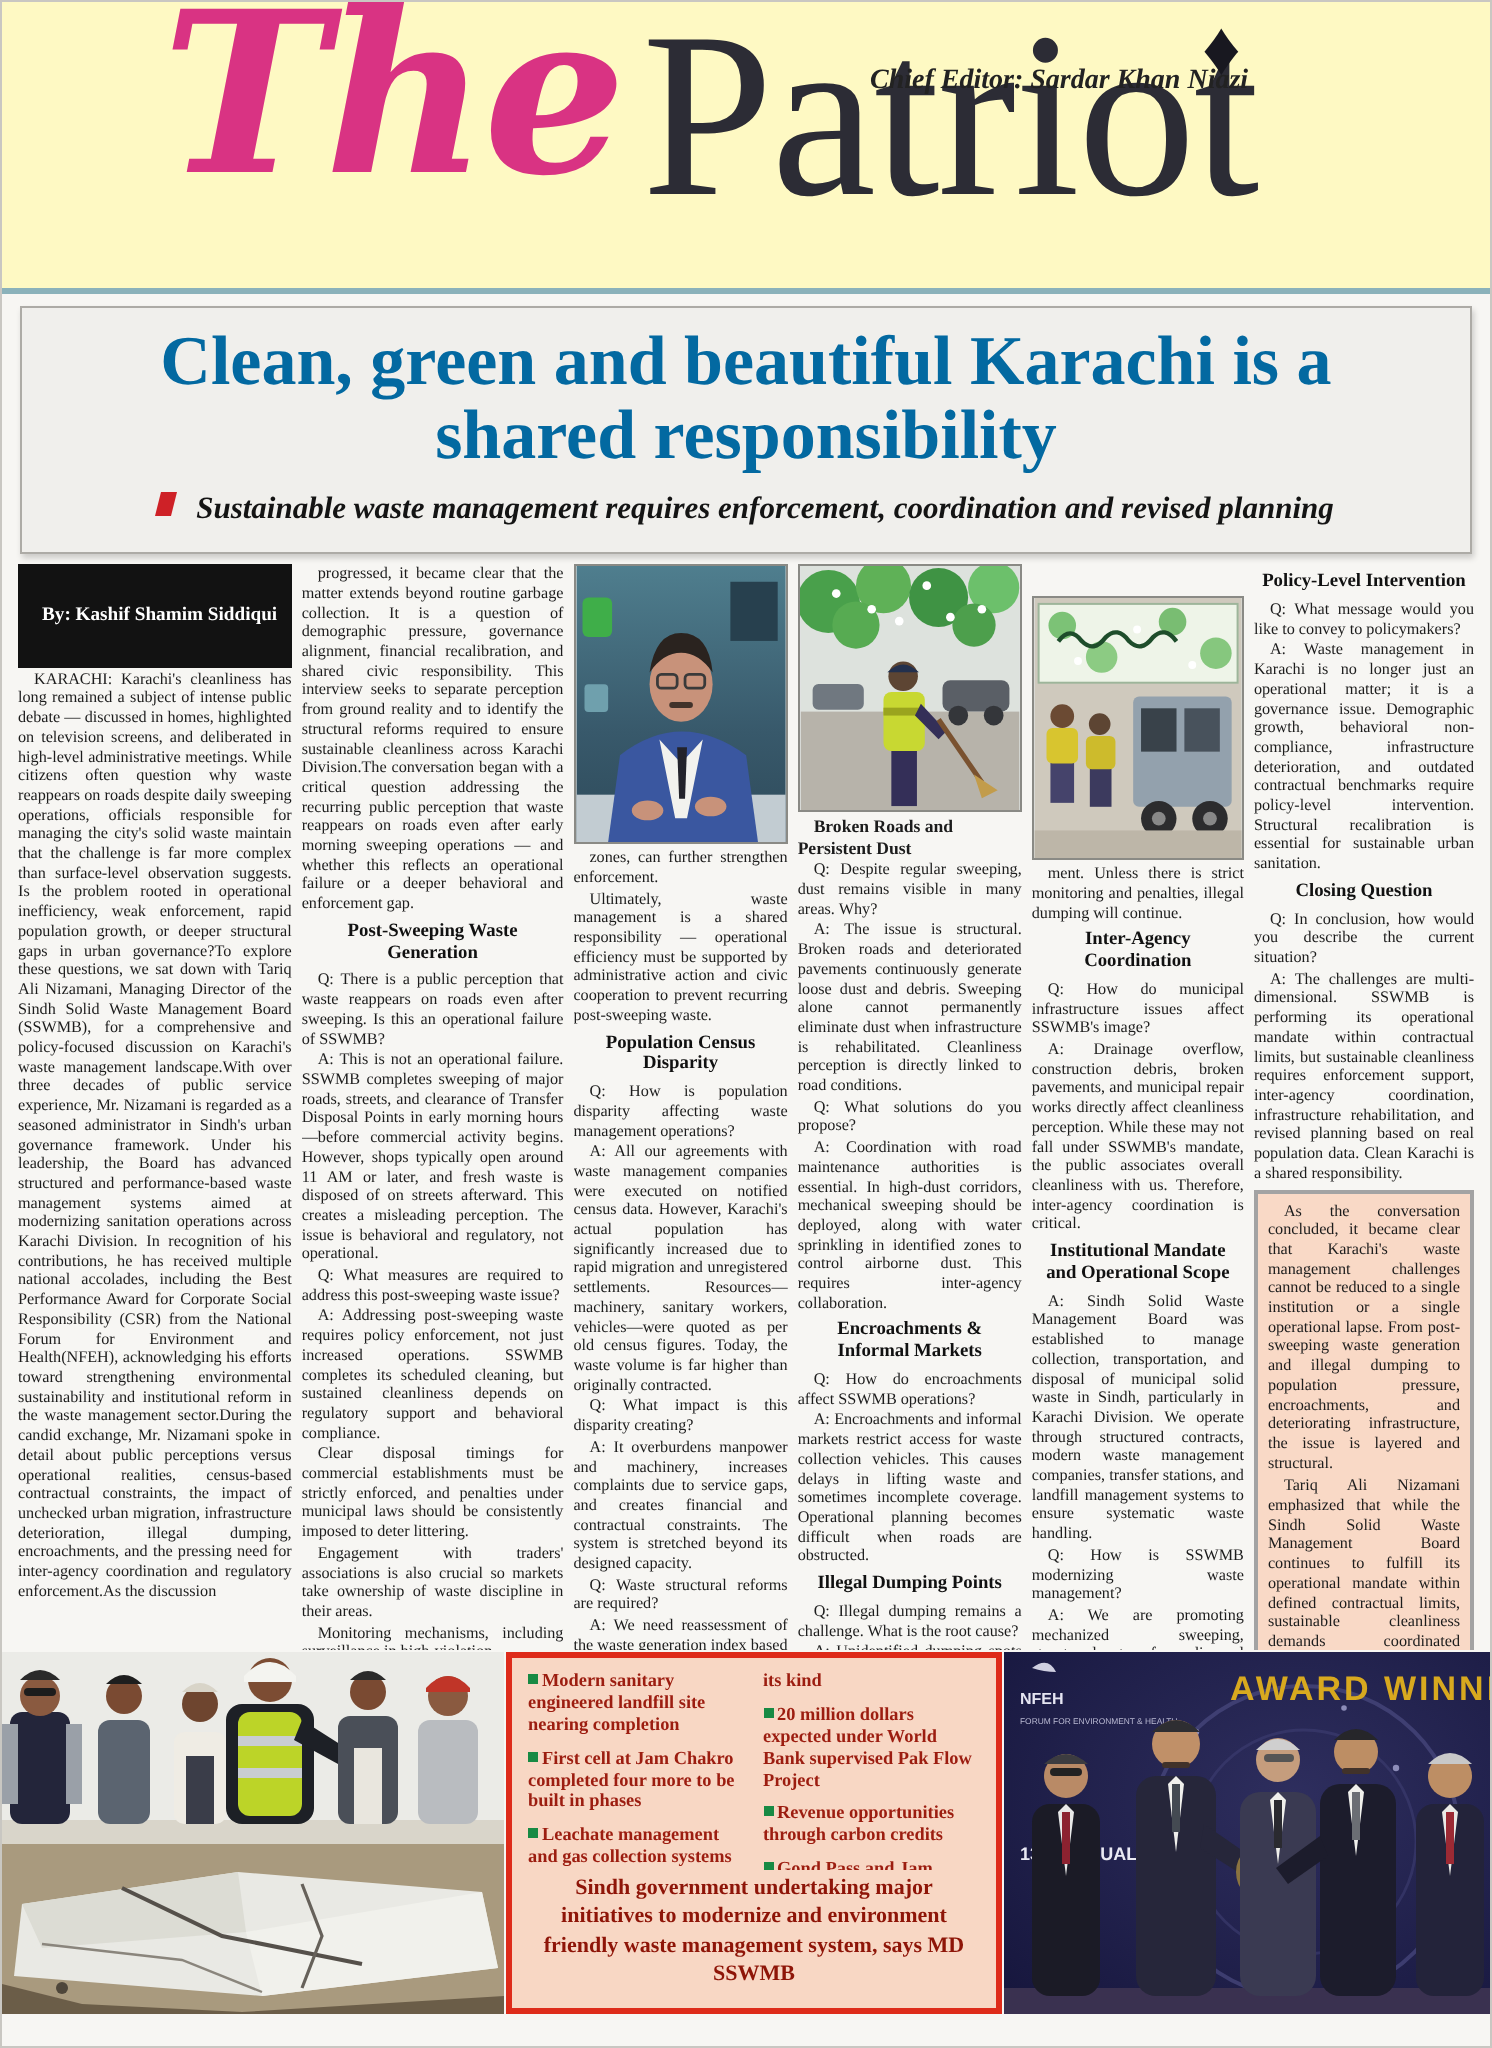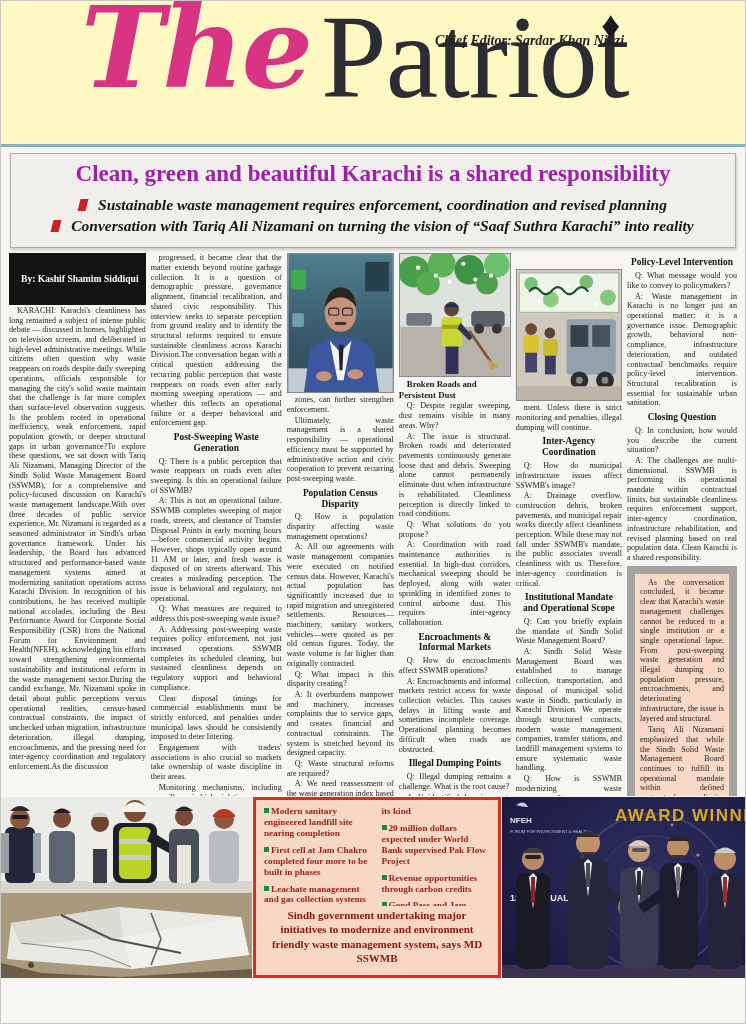--- a/index.html
+++ b/index.html
@@ -27,25 +27,25 @@
   }
   .mast-diamond { position:absolute; left:600px; top:2px; font-size:38px; color:#181820; }
   .mast-rule { position:absolute; left:0; right:0; bottom:0; height:3px; background:#8bb2ba; }
 
   
   .headline-box {
     margin:6px 9px 5px; background:#f0efec; border:1px solid #adaba6;
     box-shadow:1px 2px 3px rgba(0,0,0,0.18); text-align:center; padding:8px 10px 9px;
   }
   .headline {
-    font-size:23px; line-height:1.06; font-weight:bold; color:#a21caf; margin:0 auto 10px;
+    font-size:35px; line-height:1.06; font-weight:bold; color:#0369a1; margin:0 auto 10px;
     font-family:"Liberation Serif",serif; max-width:660px;
   }
   .sub-bullet-line {
-    display:flex; align-items:center; justify-content:center;
+    display:flex; align-items:flex-start; justify-content:center;
     font-style:italic; font-weight:bold; font-size:15.5px; color:#141414; margin:3px 0;
   }
   .red-marker {
     display:inline-block; width:8px; height:12px; background:#ce2127;
     transform:skewX(-14deg); margin-right:11px; flex:0 0 auto;
   }
 
   
   .article {
     display:flex; gap:5px; padding:0 8px; height:543px; overflow:hidden;
@@ -58,21 +58,21 @@
   .col h3 {
     font-size:9.4px; line-height:1.15; text-align:center; margin:4px 2px 3px; color:#111;
   }
   .byline {
     background:#121212; color:#fff; font-weight:bold; font-size:9.6px;
     padding:20px 4px; margin:0 0 6px; text-indent:0; text-align:left;
   }
   .photo { display:block; width:100%; border:1px solid #8a8a85; background:#dfe2e0; margin-bottom:2px; }
   .photo-caption { font-weight:bold; font-size:8.8px; margin:0 0 3px; text-align:left; text-indent:0; }
   .conclusion-box {
-    background:#f9d9c6; border:8px solid #a3a3a3; padding:4px 5px 5px; margin-top:3px;
+    background:#f9d9c6; border:2px solid #a3a3a3; padding:4px 5px 5px; margin-top:3px;
   }
   .conclusion-box p { margin:0 0 2px; }
 
   
   .bottom { display:flex; height:181px; margin-top:1px; }
   .bottom-left { width:251px; display:flex; flex-direction:column; }
   .bottom-left svg { display:block; }
   .bottom-box {
     width:250px; margin:0 1px; border:3px solid #de2b1a; background:#f8d7c4;
     padding:6px 8px 3px; display:flex; flex-direction:column;
@@ -104,24 +104,20 @@
     <div class="chief-editor">Chief Editor: Sardar Khan Niazi</div>
     <div class="mast-diamond">♦</div>
     <div class="mast-rule"></div>
   </div>
 
   <div class="headline-box">
     <h1 class="headline">Clean, green and beautiful Karachi is a shared responsibility</h1>
     <div class="sub-bullet-line">
       <span class="red-marker"></span>
       <span>Sustainable waste management requires enforcement, coordination and revised planning</span>
-    </div>
-    <div class="sub-bullet-line">
-      <span class="red-marker"></span>
-      <span>Conversation with Tariq Ali Nizamani on turning the vision of “Saaf Suthra Karachi” into reality</span>
     </div>
   </div>
 
   <div class="article">
 
     <div class="col col-1">
       <p class="byline">By: Kashif Shamim Siddiqui</p>
       <p>KARACHI: Karachi's cleanliness has long remained a subject of intense public debate — discussed in homes, highlighted on television screens, and deliberated in high-level administrative meetings. While citizens often question why waste reappears on roads despite daily sweeping operations, officials responsible for managing the city's solid waste maintain that the challenge is far more complex than surface-level observation suggests. Is the problem rooted in operational inefficiency, weak enforcement, rapid population growth, or deeper structural gaps in urban governance?To explore these questions, we sat down with Tariq Ali Nizamani, Managing Director of the Sindh Solid Waste Management Board (SSWMB), for a comprehensive and policy-focused discussion on Karachi's waste management landscape.With over three decades of public service experience, Mr. Nizamani is regarded as a seasoned administrator in Sindh's urban governance framework. Under his leadership, the Board has advanced structured and performance-based waste management systems aimed at modernizing sanitation operations across Karachi Division. In recognition of his contributions, he has received multiple national accolades, including the Best Performance Award for Corporate Social Responsibility (CSR) from the National Forum for Environment and Health(NFEH), acknowledging his efforts toward strengthening environmental sustainability and institutional reform in the waste management sector.During the candid exchange, Mr. Nizamani spoke in detail about public perceptions versus operational realities, census-based contractual constraints, the impact of unchecked urban migration, infrastructure deterioration, illegal dumping, encroachments, and the pressing need for inter-agency coordination and regulatory enforcement.As the discussion</p>
     </div>
 
@@ -240,21 +236,20 @@
         <rect x="28" y="82" width="11" height="24" fill="#3c3a5e"></rect>
         <rect x="26" y="70" width="15" height="17" rx="3" fill="#cdbb2c"></rect>
         <circle cx="33" cy="64" r="5.5" fill="#5d4533"></circle>
         <rect x="0" y="118" width="105" height="14" fill="#bdb6a8"></rect>
       </svg>
       <p>ment. Unless there is strict monitoring and penalties, illegal dumping will continue.</p>
       <h3>Inter-Agency Coordination</h3>
       <p>Q: How do municipal infrastructure issues affect SSWMB's image?</p>
       <p>A: Drainage overflow, construction debris, broken pavements, and municipal repair works directly affect cleanliness perception. While these may not fall under SSWMB's mandate, the public associates overall cleanliness with us. Therefore, inter-agency coordination is critical.</p>
       <h3>Institutional Mandate and Operational Scope</h3>
-      <p>Q: Can you briefly explain the mandate of Sindh Solid Waste Management Board?</p>
       <p>A: Sindh Solid Waste Management Board was established to manage collection, transportation, and disposal of municipal solid waste in Sindh, particularly in Karachi Division. We operate through structured contracts, modern waste management companies, transfer stations, and landfill management systems to ensure systematic waste handling.</p>
       <p>Q: How is SSWMB modernizing waste management?</p>
       <p>A: We are promoting mechanized sweeping, structured transfer disposal systems, improved landfill operations, and performance-based contracts. However, sustainability depends on enforcement support, updated planning benchmarks, and financial recalibration.</p>
     </div>
 
     <div class="col col-6">
       <h3>Policy-Level Intervention</h3>
       <p>Q: What message would you like to convey to policymakers?</p>
       <p>A: Waste management in Karachi is no longer just an operational matter; it is a governance issue. Demographic growth, behavioral non-compliance, infrastructure deterioration, and outdated contractual benchmarks require policy-level intervention. Structural recalibration is essential for sustainable urban sanitation.</p>
       <h3>Closing Question</h3>

